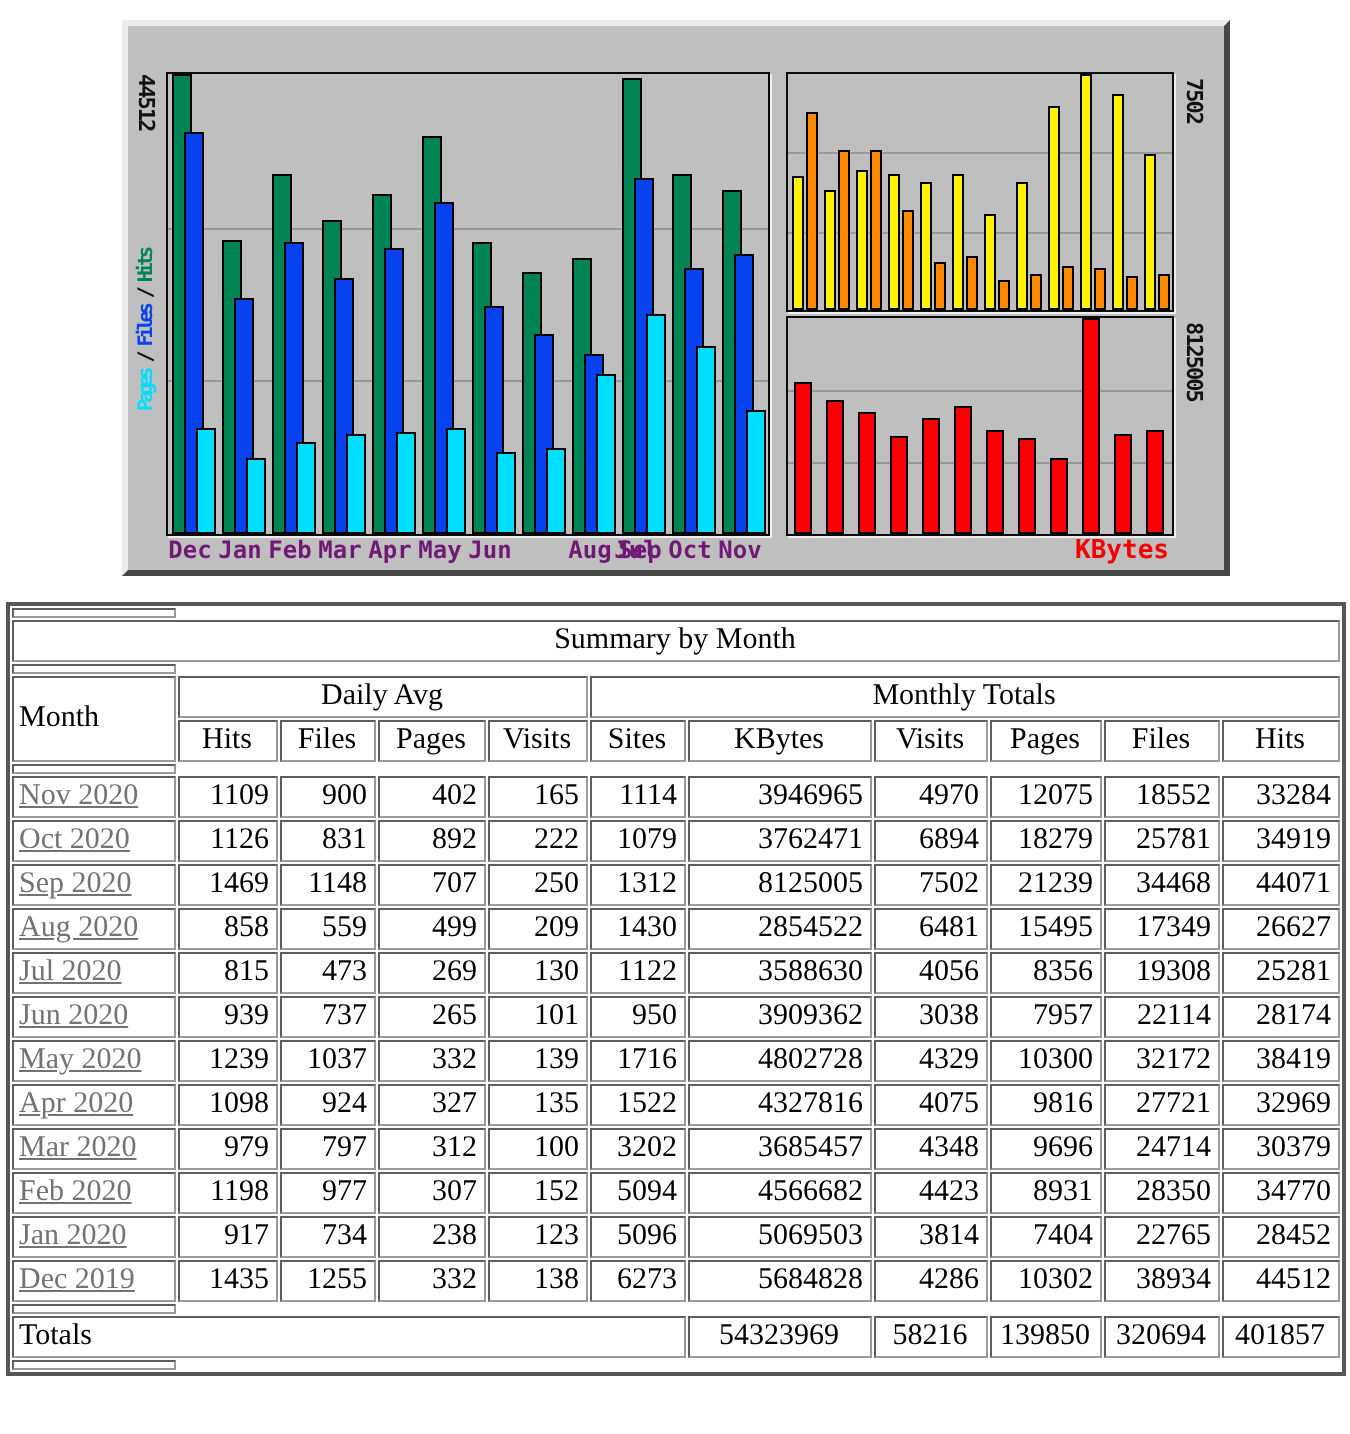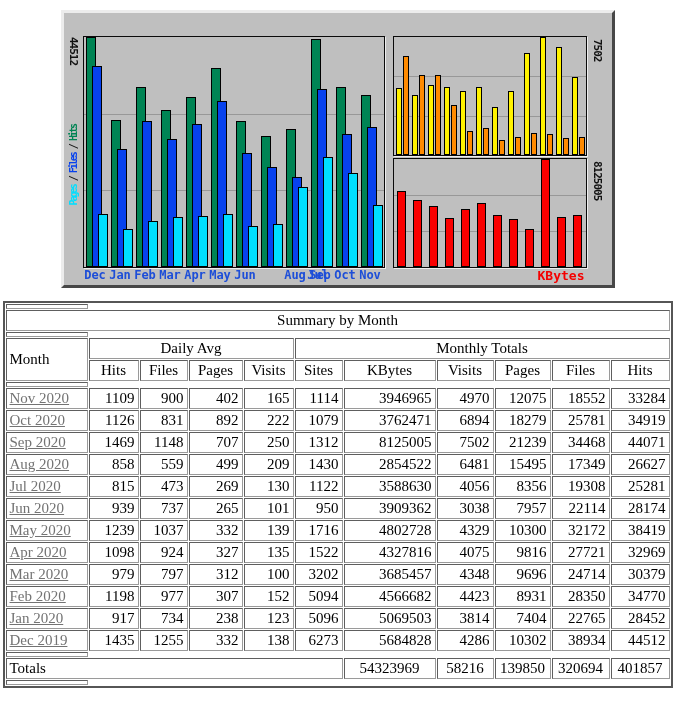--- a/index.html
+++ b/index.html
@@ -21,21 +21,21 @@
   .plot-visits{left:329px;top:23px;width:192px;height:118px;}
   .plot-kbytes{left:329px;top:145px;width:192px;height:108px;}
   .grid{position:absolute;left:0;right:0;height:1px;background:#989898;}
   .bar{position:absolute;bottom:0;box-sizing:border-box;border:1px solid #000;}
   .vlabel{position:absolute;writing-mode:vertical-rl;font-size:11px;letter-spacing:-1px;color:#111;}
   .left-max{left:3px;top:24px;}
   .left-series{left:4px;top:112px;transform:rotate(180deg);font-size:10px;letter-spacing:-2px;}
   .right-visits-max{left:527px;top:26px;}
   .right-kbytes-max{left:527px;top:148px;}
   .xlabels{position:absolute;left:19px;top:255px;width:300px;height:14px;}
-  .xl{position:absolute;top:0;width:25px;text-align:center;font-size:12px;color:#1d4ed8;}
+  .xl{position:absolute;top:0;width:25px;text-align:center;font-size:12px;color:#701a75;}
   .kbytes-label{position:absolute;left:329px;top:255px;width:192px;text-align:right;
                 color:#f40000;font-size:13px;}
 
   
   table.summary{width:656px;margin:13px auto 0;border:2px solid #565656;
                 border-collapse:separate;border-spacing:1px;table-layout:fixed;background:#fff;}
   .summary th,.summary td{border:1px solid;border-color:#5e5e5e #9a9a9a #9a9a9a #5e5e5e;
                 background:#fff;font-size:15px;line-height:19px;padding:0 3px;
                 overflow:hidden;white-space:nowrap;font-weight:normal;}
   .title-cell{font-size:19px;font-weight:bold;text-align:center;line-height:26px;}

